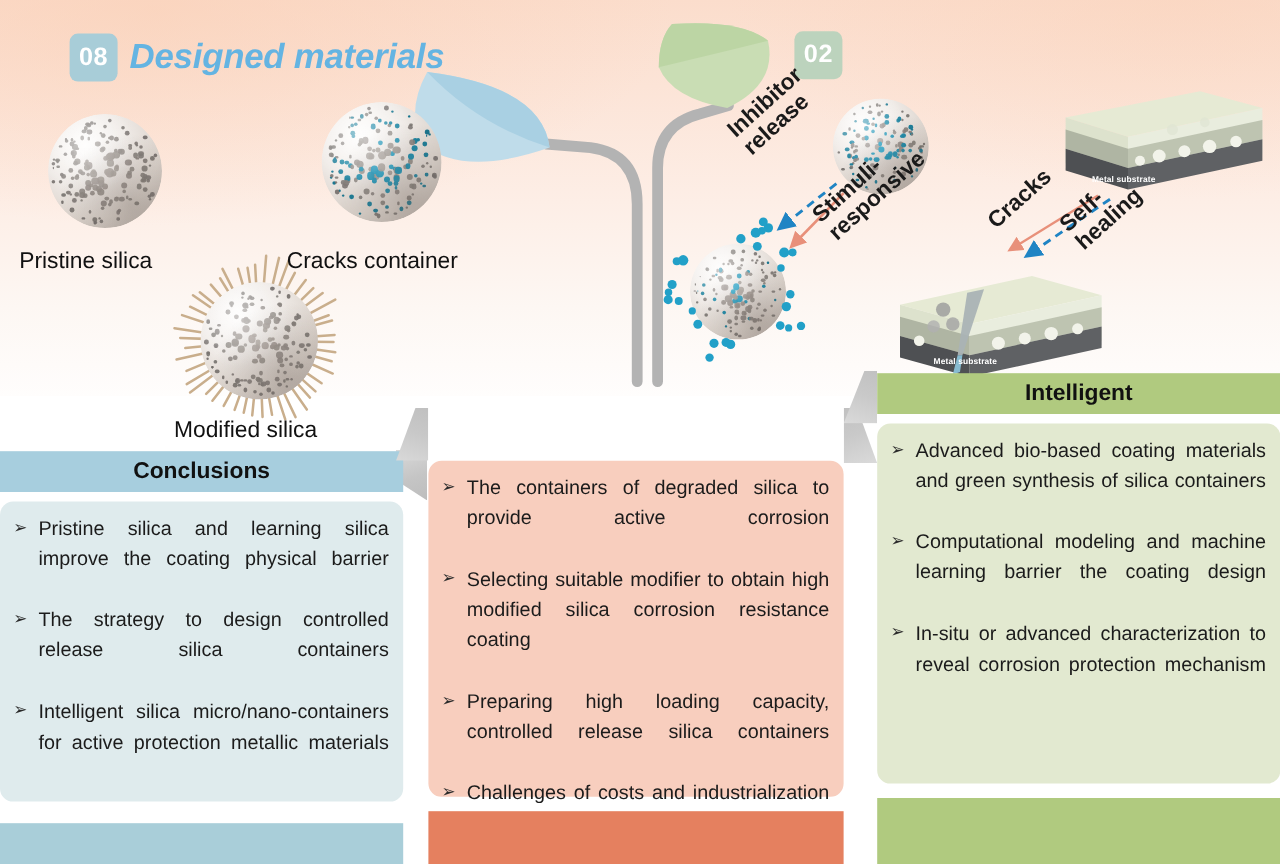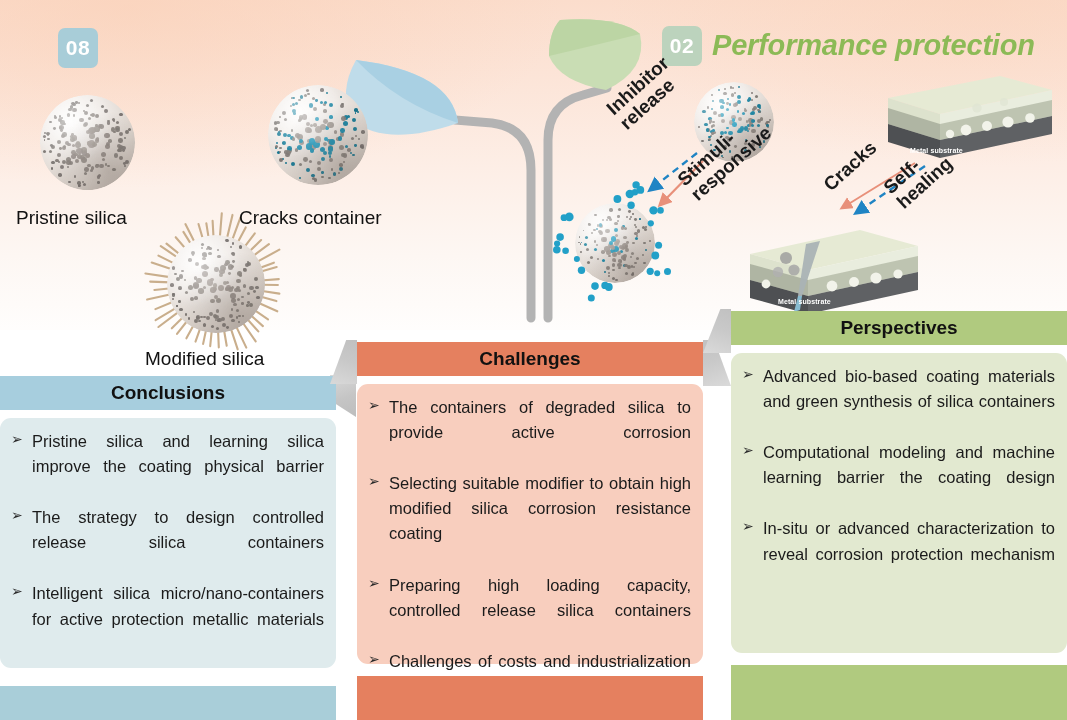--- a/index.html
+++ b/index.html
@@ -133,25 +133,25 @@
 
     <g>
       <path d="M560 20 Q618 16 640 34 Q648 70 606 90 Q560 82 549 56 Q549 32 560 20 Z" fill="#c9ddb4"></path>
       <path d="M560 20 Q618 16 640 34 Q600 44 549 56 Q549 32 560 20 Z" fill="#bcd5a4"></path>
     </g>
   </svg>
 
   <div class="sec-badge" style="left:58px;top:28px;background:#a8cdd8;">
     <span>08</span>
   </div>
+  <div class="sec-title" style="left:108px;top:32px;color:#64b4e2;">Designed materials</div>
 
   <div class="sec-badge" style="left:662px;top:26px;background:#bcd3bd;">
     <span>02</span>
   </div>
-  <div class="sec-title" style="left:712px;top:29px;color:#8cba56;">Performance protection</div>
 
   <div class="sphere" style="left:40px;top:95px;width:95px;height:95px;">
     <div class="base"></div>
     <div class="pores" id="pores-a">
         <span class="pore" style="left:47.2px;top:68.9px;width:3.5px;height:3.5px;background:rgba(142,136,131,0.9);"></span>
         <span class="pore" style="left:37.7px;top:6.9px;width:1.9px;height:1.9px;background:rgba(117,112,109,0.9);"></span>
         <span class="pore" style="left:61.2px;top:57.3px;width:5.1px;height:5.1px;background:rgba(146,140,135,0.9);"></span>
         <span class="pore" style="left:28.9px;top:65.9px;width:3.9px;height:3.9px;background:rgba(138,132,127,0.9);"></span>
         <span class="pore" style="left:21.6px;top:64.6px;width:4.0px;height:4.0px;background:rgba(132,126,122,0.9);"></span>
         <span class="pore" style="left:72.1px;top:72.7px;width:3.7px;height:3.7px;background:rgba(121,116,112,0.9);"></span>
@@ -1056,23 +1056,20 @@
   <div class="fold" style="left:330px;top:340px;width:27px;height:44px;
               background:linear-gradient(20deg,#d9d9d9 0%,#c8c8c8 55%,#c0c0c0 100%);
               clip-path:polygon(100% 0,100% 100%,0 100%,60% 0);"></div>
   <div class="fold" style="left:704px;top:340px;width:27px;height:44px;
               background:linear-gradient(160deg,#d9d9d9 0%,#c8c8c8 55%,#c0c0c0 100%);
               clip-path:polygon(0 0,100% 0,100% 100%,0 100%);
               opacity:.0;"></div>
   <div class="fold" style="left:703px;top:340px;width:28px;height:46px;
               background:linear-gradient(340deg,#dadada 0%,#c9c9c9 55%,#c1c1c1 100%);
               clip-path:polygon(0 0,40% 0,100% 100%,0 100%);"></div>
-  <div class="panel-header" style="left:357px;top:342px;width:346px;height:34px;background:#e5805f;">
-    <span>Challenges</span>
-  </div>
   <div class="panel-body" style="left:357px;top:384px;width:346px;height:280px;background:#f8cebe;">
     <ul class="bullets">
       <li>
         <span class="arrow">➢</span>
         <span class="txt">The containers of degraded silica to provide active corrosion</span>
       </li>
       <li>
         <span class="arrow">➢</span>
         <span class="txt">Selecting suitable modifier to obtain high modified silica corrosion resistance coating</span>
       </li>
@@ -1085,21 +1082,21 @@
         <span class="txt">Challenges of costs and industrialization production</span>
       </li>
     </ul>
   </div>
   <div class="panel-footer" style="left:357px;top:676px;width:346px;height:44px;background:#e5805f;"></div>
 
   <div class="fold" style="left:703px;top:309px;width:28px;height:44px;
               background:linear-gradient(20deg,#dadada 0%,#c9c9c9 55%,#c1c1c1 100%);
               clip-path:polygon(100% 0,100% 100%,0 100%,62% 0);"></div>
   <div class="panel-header" style="left:731px;top:311px;width:336px;height:34px;background:#b0ca7f;">
-    <span>Perspectives</span>
+    <span>Intelligent</span>
   </div>
   <div class="panel-body" style="left:731px;top:353px;width:336px;height:300px;background:#e2e9d0;">
     <ul class="bullets">
       <li>
         <span class="arrow">➢</span>
         <span class="txt">Advanced bio-based coating materials and green synthesis of silica containers</span>
       </li>
       <li>
         <span class="arrow">➢</span>
         <span class="txt">Computational modeling and machine learning barrier the coating design</span>

